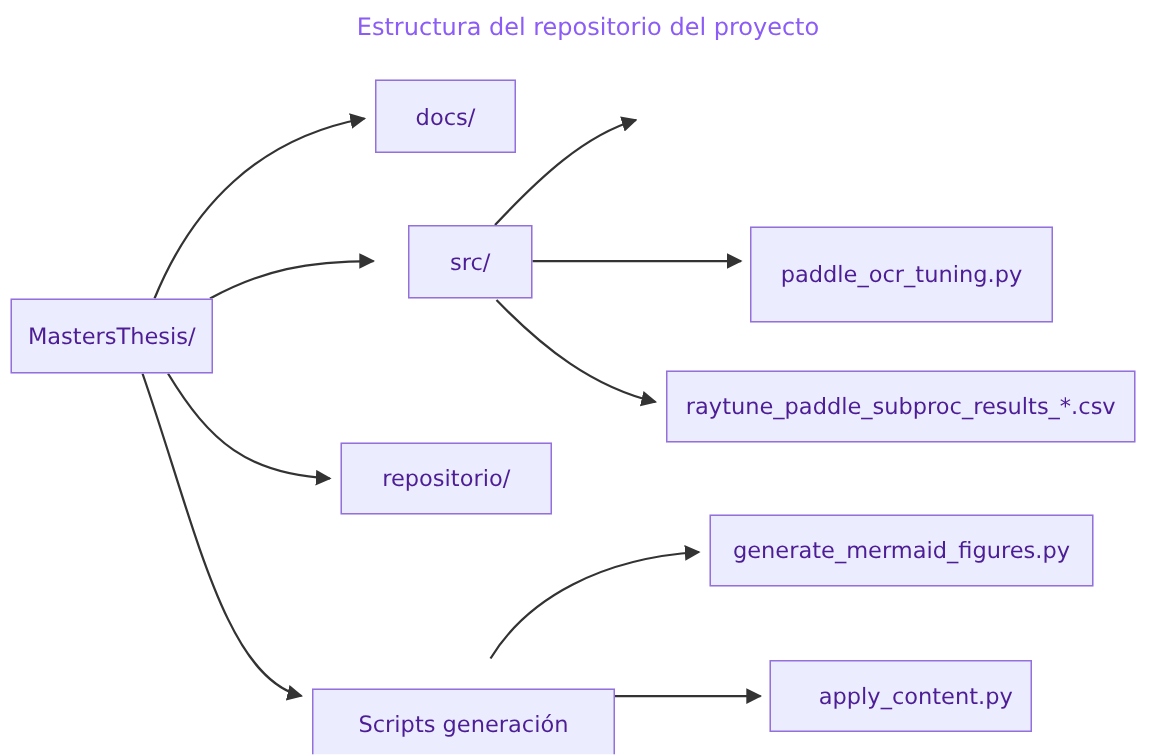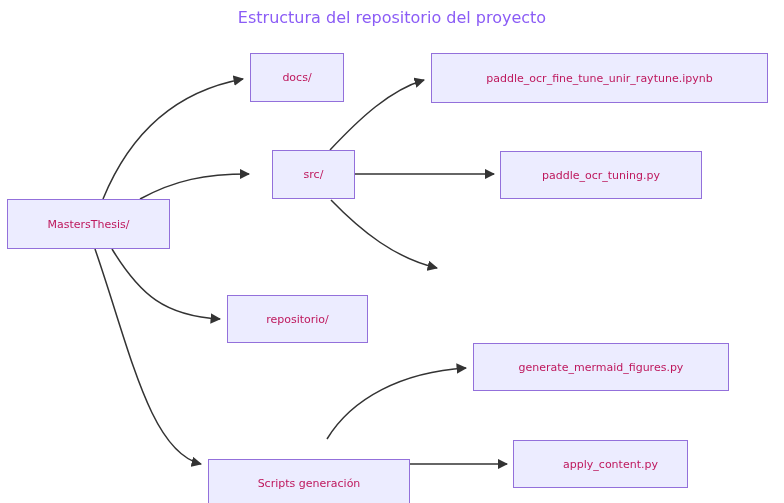--- a/index.html
+++ b/index.html
@@ -32,33 +32,33 @@
     font-size: 16px;
     color: #8b5cf6;
   }
   .node {
     position: absolute;
     display: flex;
     align-items: center;
     justify-content: center;
     background: #ECECFF;
     border: 1px solid #9370DB;
-    color: #be185d;
-    font-size: 11px;
+    color: #4c1d95;
+    font-size: 15px;
     box-sizing: border-box;
     white-space: nowrap;
   }
   
-  .n-root         { left:   7px; top: 199px; width: 163px; height: 50px; }
+  .n-root         { left:   7px; top: 199px; width: 135px; height: 50px; }
   .n-docs         { left: 250px; top:  53px; width:  94px; height: 49px; }
   .n-src          { left: 272px; top: 150px; width:  83px; height: 49px; }
   .n-instructions { left: 227px; top: 295px; width: 141px; height: 48px; }
   .n-scripts      { left: 208px; top: 459px; width: 202px; height: 48px; }
   .n-ipynb        { left: 431px; top:  53px; width: 337px; height: 50px; }
-  .n-tuning       { left: 500px; top: 151px; width: 202px; height: 48px; }
+  .n-tuning       { left: 500px; top: 151px; width: 202px; height: 64px; }
   .n-csv          { left: 444px; top: 247px; width: 313px; height: 48px; }
   .n-generate     { left: 473px; top: 343px; width: 256px; height: 48px; }
   .n-apply        { left: 513px; top: 440px; width: 175px; height: 48px; padding-left: 20px; }
   .edge {
     fill: none;
     stroke: #333333;
     stroke-width: 1.5;
   }
 </style>
 </head>
@@ -88,22 +88,22 @@
   <div class="node n-root">MastersThesis/</div>
 
   <div class="node n-docs">docs/</div>
 
   <div class="node n-src">src/</div>
 
   <div class="node n-instructions">repositorio/</div>
 
   <div class="node n-scripts">Scripts generación</div>
 
-  <div class="node n-ipynb">paddle_ocr_fine_tune_unir_raytune.ipynb</div>
 
   <div class="node n-tuning">paddle_ocr_tuning.py</div>
 
+  <div class="node n-csv">raytune_paddle_subproc_results_*.csv</div>
 
   <div class="node n-generate">generate_mermaid_figures.py</div>
 
   <div class="node n-apply">apply_content.py</div>
 
 </div>
 
 </body></html>

